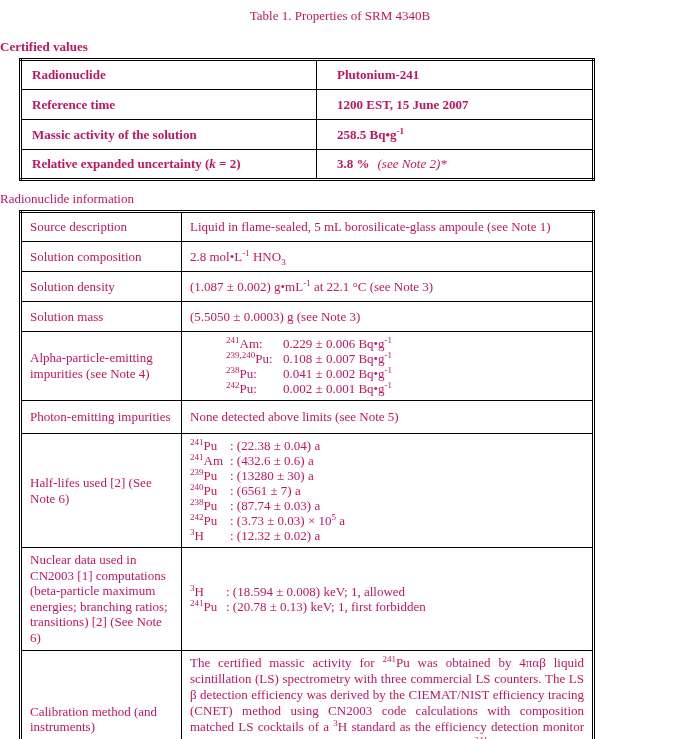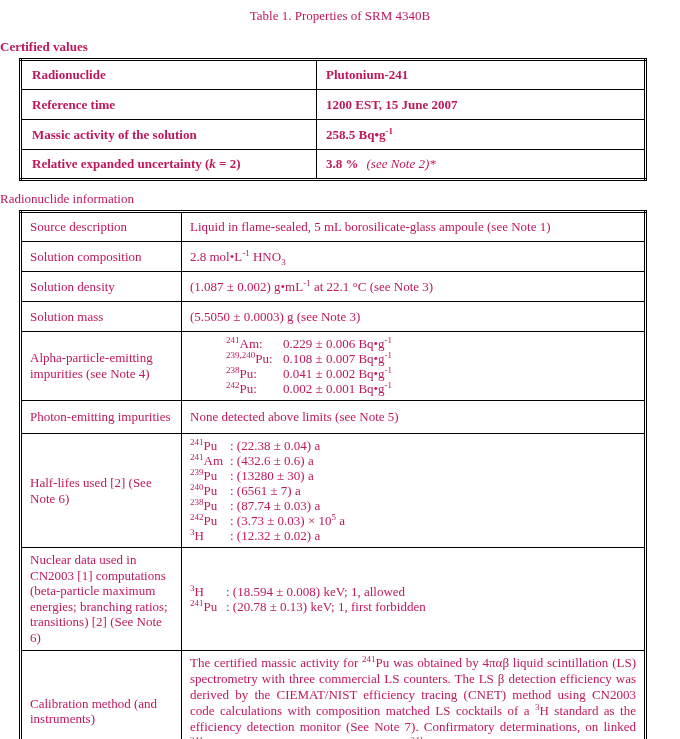--- a/index.html
+++ b/index.html
@@ -6,27 +6,27 @@
   .page {
     width: 680px; height: 739px; box-sizing: border-box;
     background: #ffffff; color: #be185d;
     font-family: "Liberation Serif", "DejaVu Serif", serif;
     font-size: 13px; padding-top: 8px; overflow: hidden;
   }
   .doc-title { text-align: center; margin: 0 0 15px 0; }
   .section-heading { text-align: left; margin: 0 0 3px 0; }
   .section-heading.bold { font-weight: bold; }
   .gap { height: 10px; }
-  table { border-collapse: collapse; table-layout: fixed; width: 628px; margin-left: 19px; }
+  table { border-collapse: collapse; table-layout: fixed; width: 576px; margin-left: 19px; }
   table.cert { border: 3px double #000; }
   table.unc  { border: 3px double #000; }
   td { border: 1px solid #000; vertical-align: middle; box-sizing: border-box; }
   .cert td { font-weight: bold; }
   .cert td.label { padding: 4px 6px 4px 10px; }
-  .cert td.value { padding: 4px 6px 4px 9px; }
+  .cert td.value { padding: 4px 6px 4px 20px; }
   .cert tr { height: 30px; }
   .unc td.label { padding: 4px 6px 4px 8px; line-height: 1.2; }
   .unc td.value { padding: 4px 8px; line-height: 1.2; }
   .note { font-weight: normal; margin-left: 8px; font-style: italic; }
   sup, sub { line-height: 0; font-size: 9px; }
   .line { white-space: nowrap; line-height: 15px; }
   .nuc  { display: inline-block; min-width: 57px; margin-left: 36px; }
   .nuc2 { display: inline-block; min-width: 40px; }
   .nuc3 { display: inline-block; min-width: 36px; }
   .para { text-align: justify; line-height: 16.2px; }

